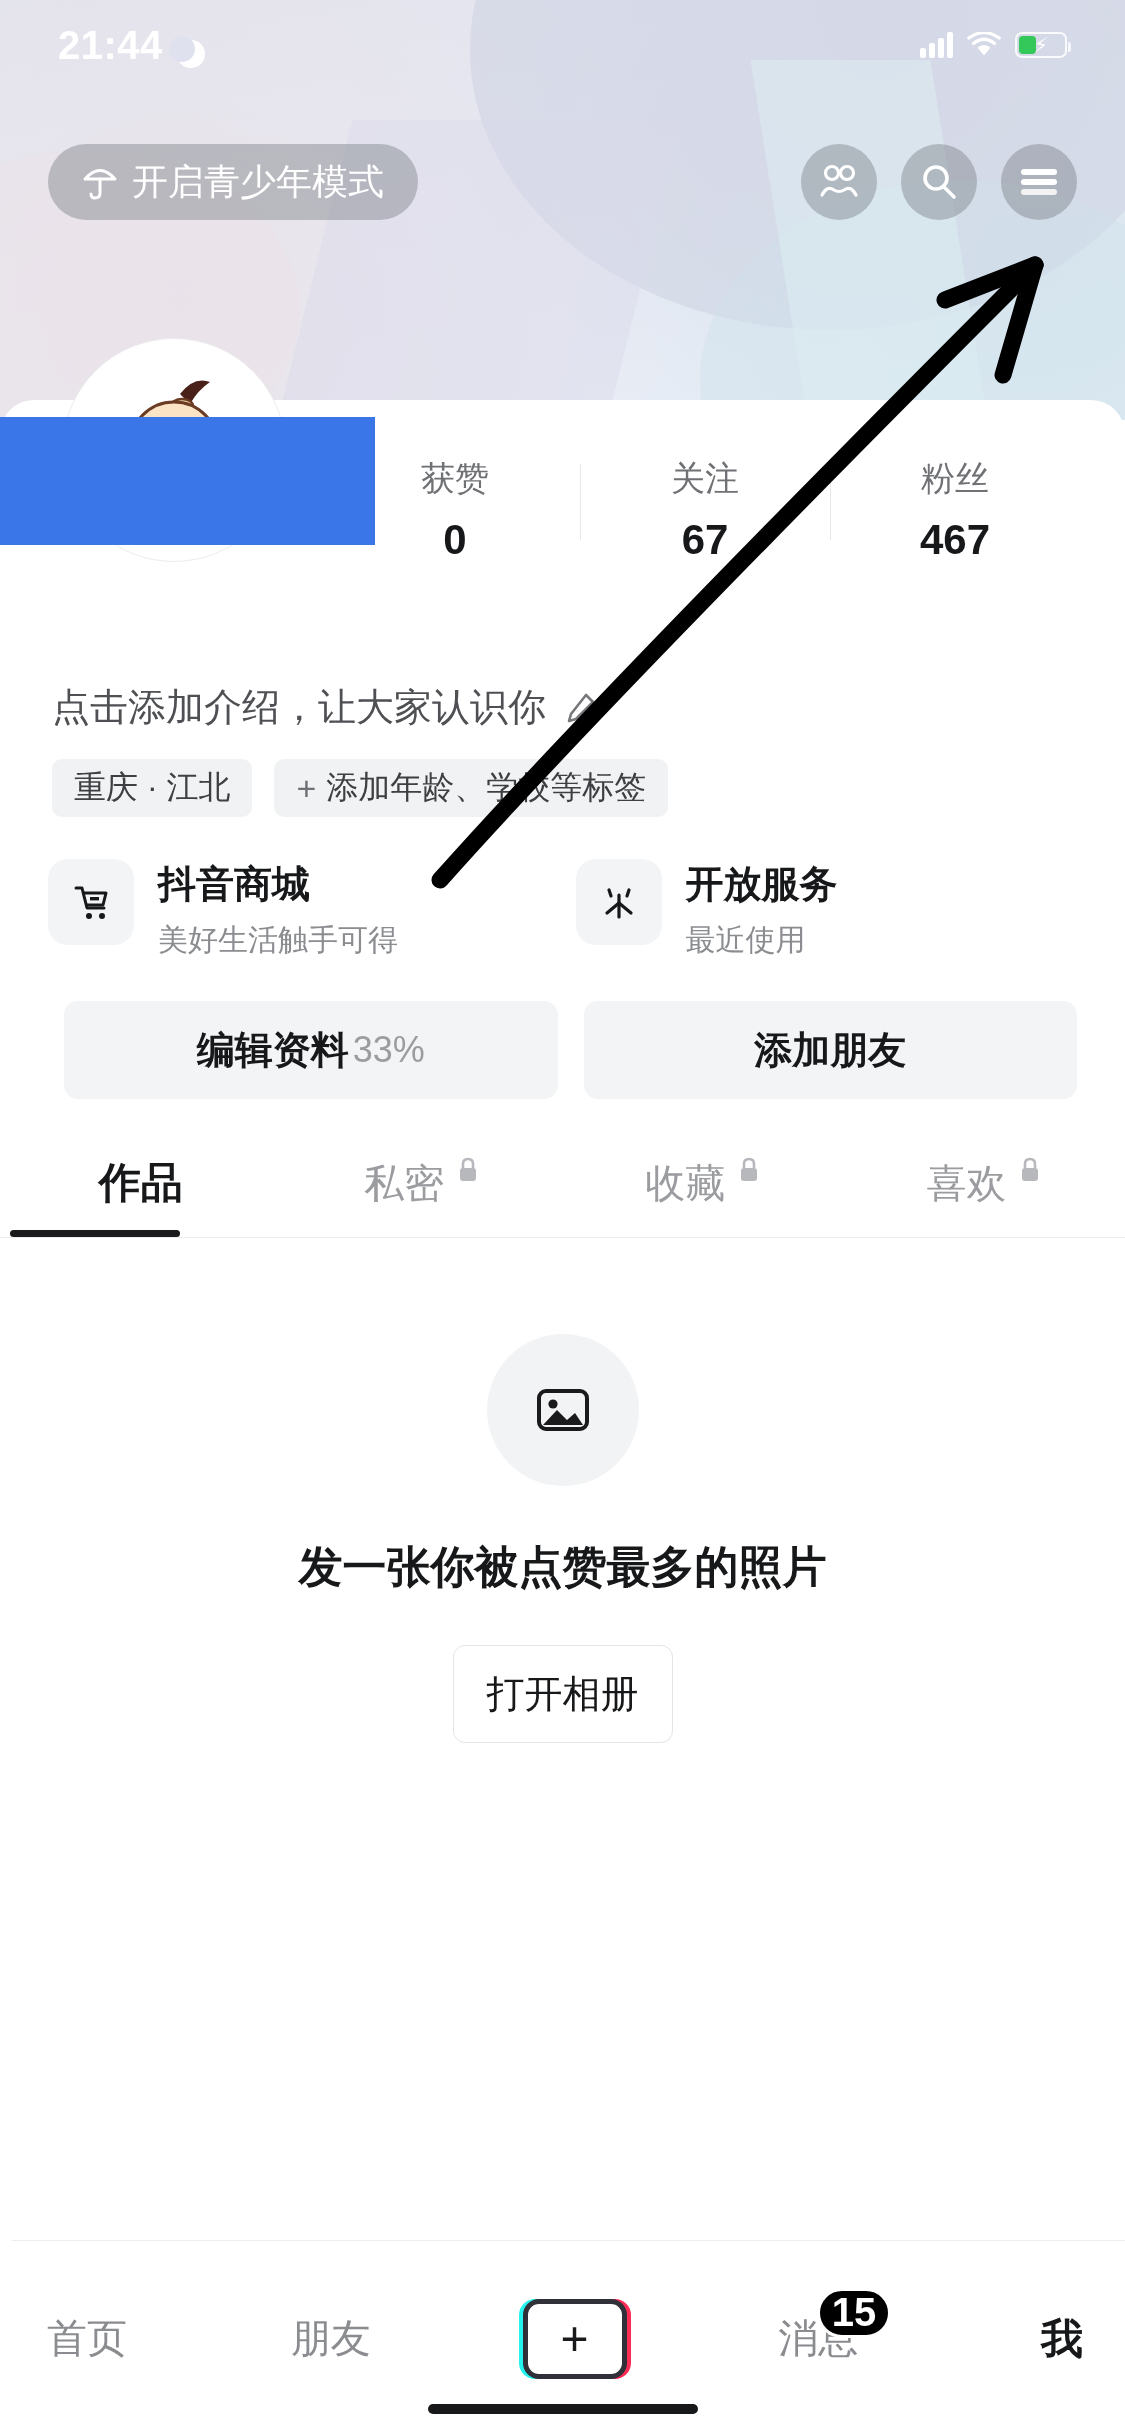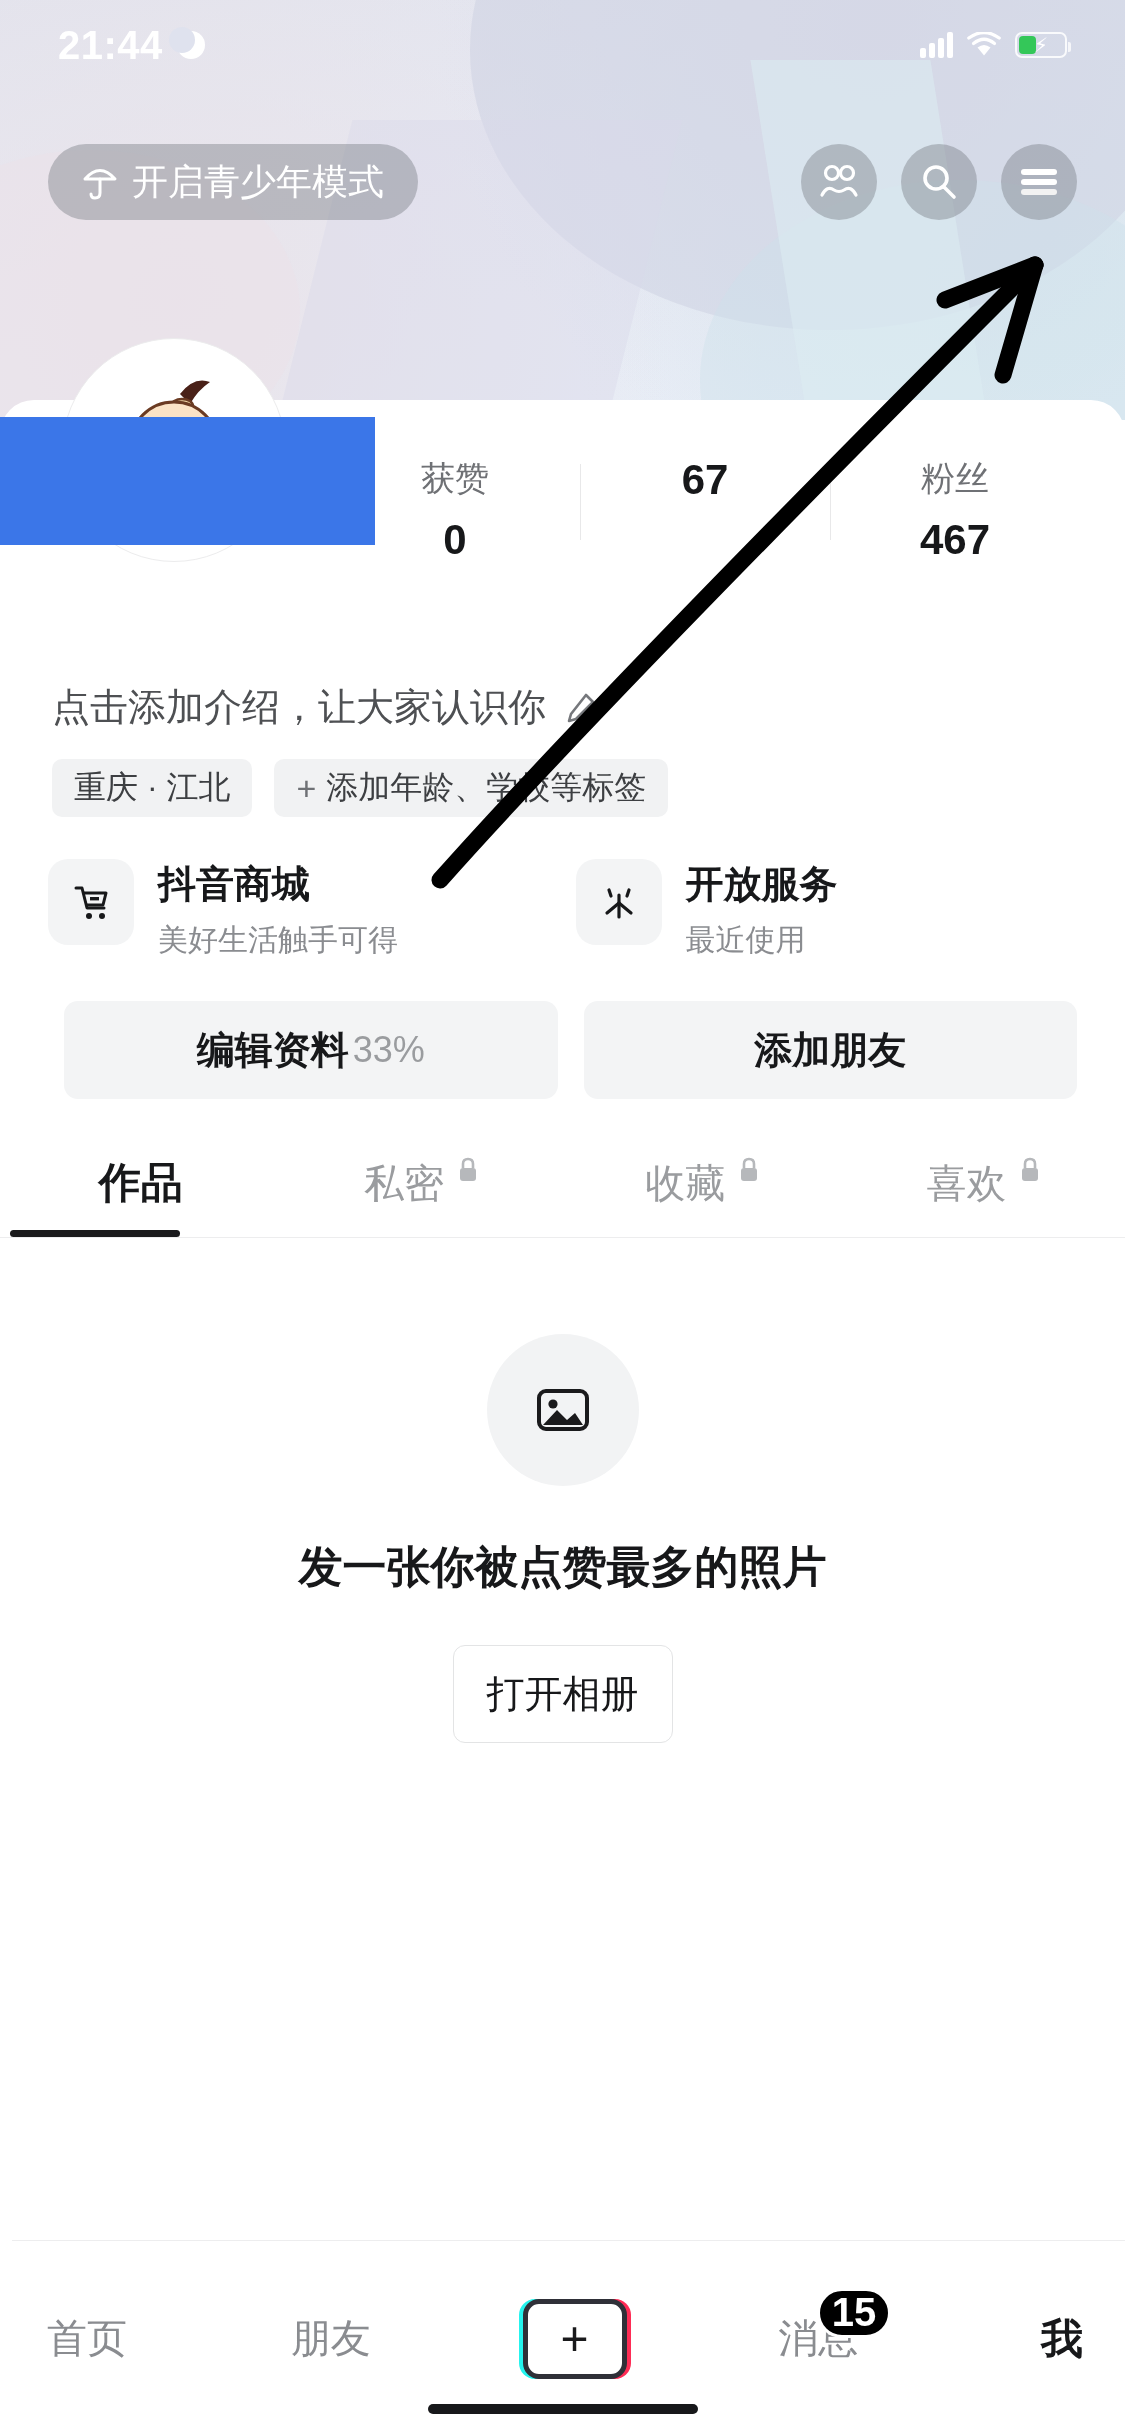--- a/index.html
+++ b/index.html
@@ -53,21 +53,21 @@
     background: rgba(235,226,233,0.55);
   }
 
   
   .statusbar {
     position: absolute; left: 0; top: 0; width: 1125px; height: 90px;
     display: flex; align-items: center; justify-content: space-between;
     padding: 0 58px;
     z-index: 5;
   }
-  .sb-left { display: flex; align-items: center; gap: 14px; }
+  .sb-left { display: flex; align-items: flex-end; gap: 14px; }
   .sb-time {
     font-size: 40px; font-weight: 600; color: #ffffff;
     letter-spacing: 0.5px;
   }
   .sb-moon { width: 28px; height: 28px; position: relative; }
   .sb-moon::before {
     content: ""; position: absolute; inset: 0;
     border-radius: 50%; background: #ffffff;
   }
   .sb-moon::after {
@@ -426,20 +426,21 @@
         <path d="M44 128 Q52 120 58 128 Q52 136 44 128 Z" fill="#ffffff" stroke="#6b3b23" stroke-width="2.5"></path>
       </svg>
     </div>
 
     <div class="stats">
       <div class="stat">
         <div class="stat-label">获赞</div>
         <div class="stat-value">0</div>
       </div>
       <div class="stat">
+        <div class="stat-label">关注</div>
         <div class="stat-value">67</div>
       </div>
       <div class="stat">
         <div class="stat-label">粉丝</div>
         <div class="stat-value">467</div>
       </div>
     </div>
 
     <div class="name-row">
       <span class="username"></span>

